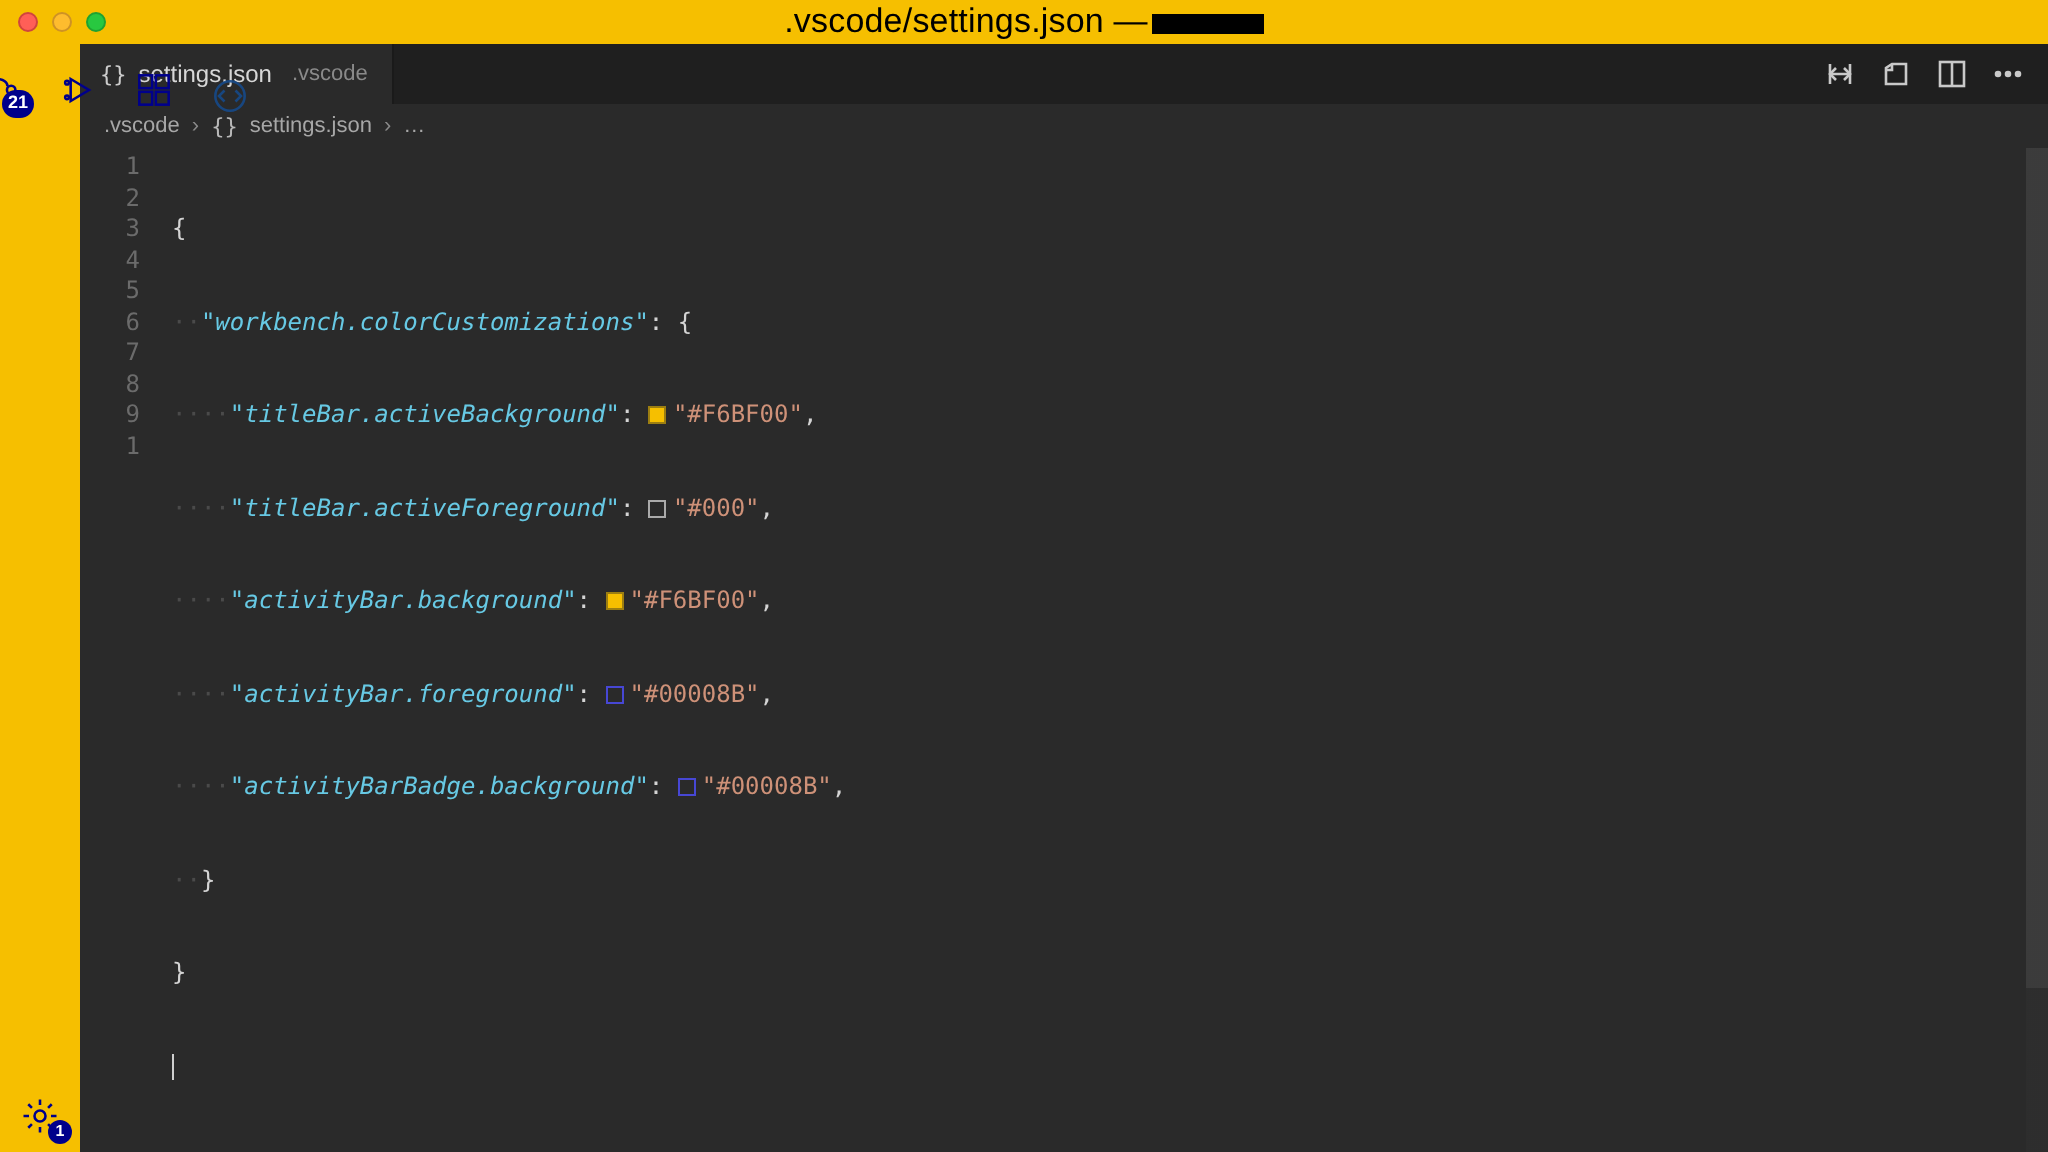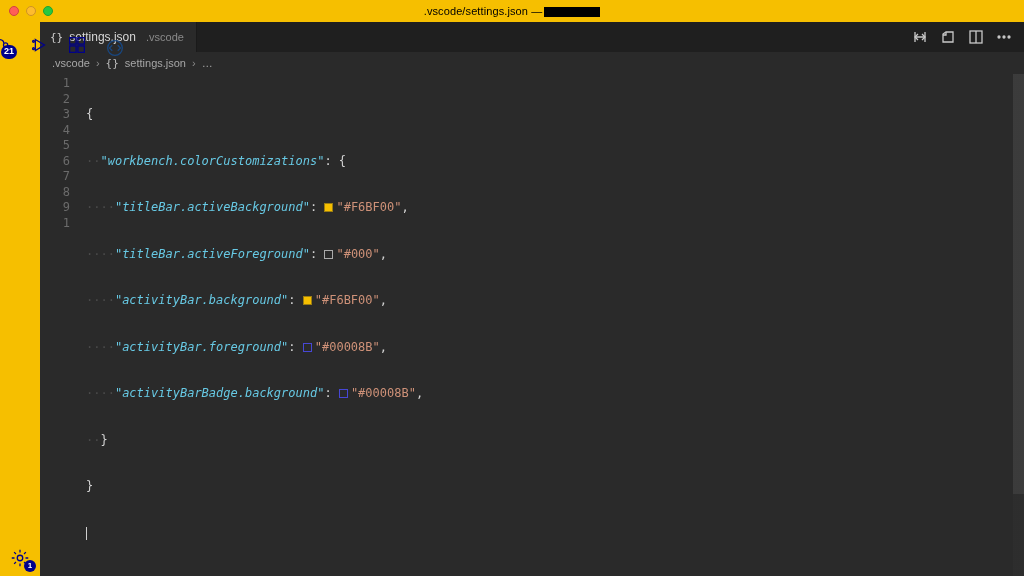--- a/index.html
+++ b/index.html
@@ -6,21 +6,21 @@
   html, body { width: 1024px; height: 576px; overflow: hidden; font-family: "Helvetica Neue", Arial, sans-serif; }
   body { background: #2a2a2a; }
 
   
   .titlebar {
     height: 22px;
     background: #F6BF00;
     display: flex;
     align-items: center;
     position: relative;
-    font-size: 11px;
+    font-size: 17px;
     color: #000;
   }
   .traffic {
     display: flex;
     gap: 7px;
     padding-left: 9px;
   }
   .tl { width: 10px; height: 10px; border-radius: 50%; }
   .tl.red { background:#ff5f57; border:0.5px solid #d0443e; }
   .tl.yel { background:#febc2e; border:0.5px solid #ce9225; }

